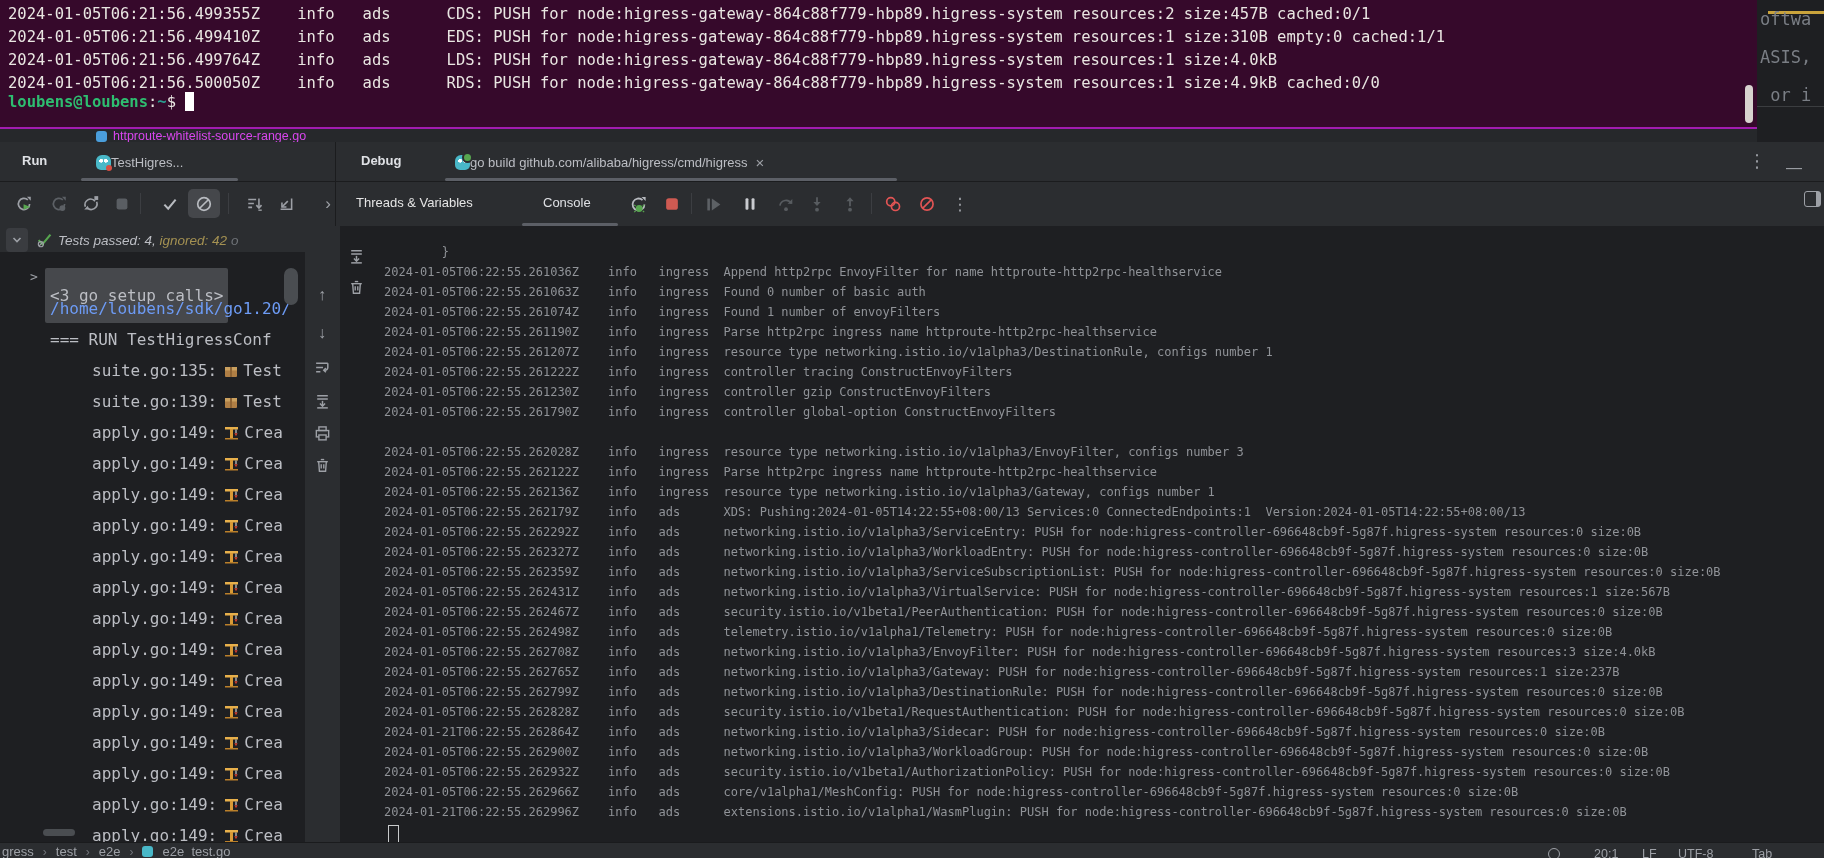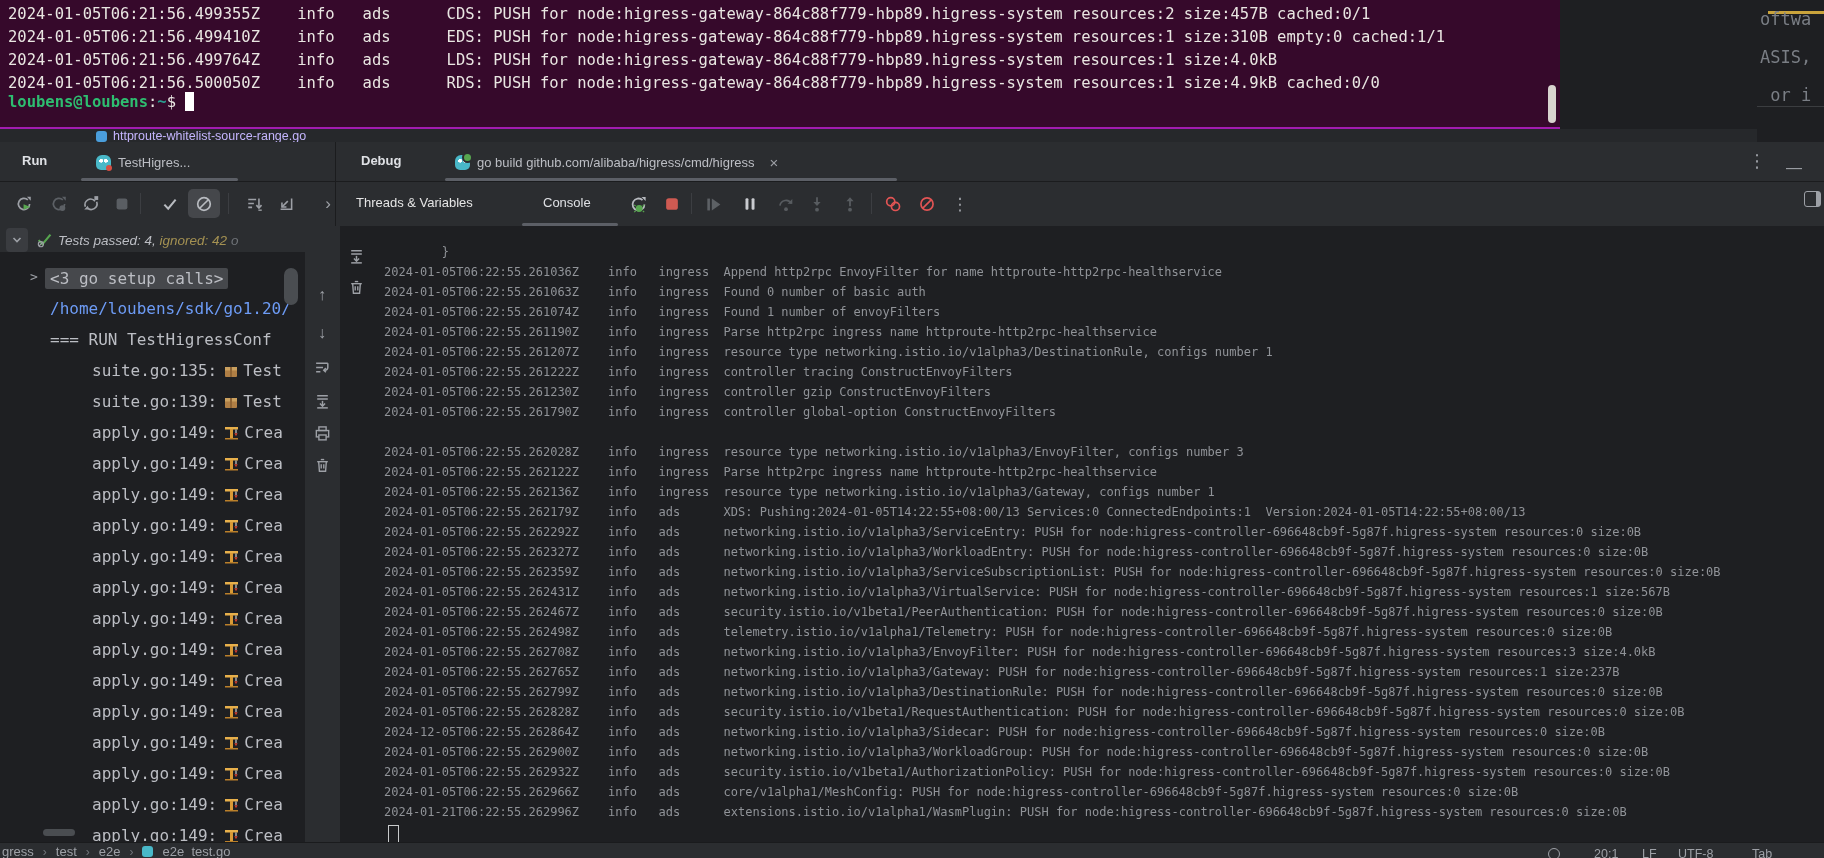--- a/index.html
+++ b/index.html
@@ -1,44 +1,44 @@
 <!DOCTYPE html>
 <html><head>
 <meta charset="utf-8">
 <style>
   html,body{margin:0;padding:0;background:#111;}
   #screen{position:relative;width:1824px;height:858px;background:#1e1f22;overflow:hidden;
           font-family:"Liberation Sans",sans-serif;-webkit-font-smoothing:antialiased;}
   .mono{font-family:"DejaVu Sans Mono",monospace;}
   
-  #terminal{position:absolute;left:0;top:0;width:1560px;height:127px;background:#36092b;border-bottom:6px solid #a21caf;}
+  #terminal{position:absolute;left:0;top:0;width:1757px;height:127px;background:#36092b;border-bottom:6px solid #a21caf;}
   #terminal-lines{position:absolute;left:8px;top:3px;font:15.5px "DejaVu Sans Mono",monospace;
                   color:#e9e6e2;line-height:23px;white-space:pre;}
   #term-prompt{position:absolute;left:8px;top:92px;font:15.5px "DejaVu Sans Mono",monospace;white-space:pre;}
   .p-user{color:#2ebd70;font-weight:bold;margin-top:27px;} .p-colon{color:#e9e6e2;} .p-path{color:#2a9d8f;font-weight:bold;} .p-dollar{color:#e9e6e2;}
   .term-cursor{display:inline-block;width:9px;height:19px;background:#ffffff;margin-left:9px;vertical-align:-4px;}
   #term-scrollbar{position:absolute;right:4px;top:85px;width:8px;height:38px;background:#d8d3cf;border-radius:4px;}
   
   #editor-peek{position:absolute;left:1757px;top:0;width:67px;height:142px;background:#1e1f22;
                font:17px "DejaVu Sans Mono",monospace;color:#7a7e85;overflow:hidden;}
   .peek-highlight{position:absolute;left:11px;top:11px;width:56px;height:3px;background:#c9a33c;}
   .peek-l{position:absolute;left:3px;white-space:pre;}
   .peek-l.l1{top:9px;} .peek-l.l2{top:47px;} .peek-l.l3{top:85px;}
   .peek-rule{position:absolute;left:0;top:106px;width:67px;height:1px;background:#3b3d40;}
   
   #tabstrip{position:absolute;left:0;top:129px;width:1757px;height:13px;background:#26282b;overflow:hidden;}
   .tabstrip-ico{position:absolute;left:96px;top:2px;width:11px;height:11px;border-radius:3px;background:#4a9edb;}
-  .tabstrip-txt{position:absolute;left:113px;top:0px;font-size:12.5px;color:#c4b5fd;white-space:nowrap;}
+  .tabstrip-txt{position:absolute;left:113px;top:0px;font-size:12.5px;color:#d946ef;white-space:nowrap;}
   
   #ide{position:absolute;left:0;top:142px;width:1824px;height:700px;background:#2b2d30;}
   .hline{position:absolute;left:0;top:39px;width:1824px;height:1px;background:#1b1c1e;}
   .vsep-panels{position:absolute;left:335px;top:0;width:1px;height:84px;background:#1b1c1e;}
   .win-title{position:absolute;top:11px;font-size:13px;font-weight:bold;color:#dfe1e5;}
   #run-title{left:22px;} #debug-title{left:361px;}
-  .tool-tab{position:absolute;top:6px;height:28px;display:flex;align-items:center;gap:7px;font-size:13px;color:#bcbec4;}
+  .tool-tab{position:absolute;top:6px;height:28px;display:flex;align-items:center;font-size:13px;color:#bcbec4;}
   #run-tab{left:96px;} #debug-tab{left:455px;}
   .tab-underline{position:absolute;top:36px;height:3px;background:#5c5f66;border-radius:2px;}
   #run-tab-underline{left:81px;width:157px;}
   #debug-tab-underline{left:445px;width:452px;}
   .tab-close{font-size:15px;color:#9da0a6;margin-left:8px;}
   
   .gopher{position:relative;display:inline-block;width:15px;height:15px;border-radius:6px 6px 5px 5px;
           background:radial-gradient(circle at 34% 38%,#fff 0 1.8px,transparent 2px),
                      radial-gradient(circle at 66% 38%,#fff 0 1.8px,transparent 2px),#49b8c8;}
   .gopher.run-variant::after{content:"";position:absolute;right:-1px;bottom:-1px;width:6px;height:6px;border-radius:50%;background:#d64f43;}
@@ -63,21 +63,21 @@
   #status-icon{position:absolute;left:36px;top:5px;}
   #status-text{position:absolute;left:58px;top:7px;width:240px;font-size:13.5px;white-space:nowrap;overflow:hidden;font-style:italic;}
   .st-passed{color:#bcbec4;} .st-ignored{color:#a49152;} .st-suffix{color:#6f7378;}
   
   #run-tree{position:absolute;left:0;top:110px;width:305px;height:590px;background:#1e1f22;overflow:hidden;
             font:16px "DejaVu Sans Mono",monospace;color:#bcbec4;}
   .tree-row{position:absolute;left:0;width:305px;height:24px;white-space:nowrap;}
   .tree-expander{position:absolute;left:30px;top:1px;color:#9da0a6;font-size:13px;}
   .tr-text{position:absolute;top:0;}
   .tr-text.ind0{left:50px;} .tr-text.ind1{left:92px;}
-  .tr-sel{background:#46484c;padding:1px 5px;margin-left:-5px;border-radius:2px;}
+  .tr-sel{background:#46484c;padding:18px 5px;margin-left:-5px;border-radius:2px;}
   .tr-link{color:#6d9bf5;}
   .emoji{display:inline-block;vertical-align:-2px;margin:0 5px 0 7px;}
   #tree-vthumb{position:absolute;left:284px;top:16px;width:14px;height:37px;background:#4a4d51;border-radius:7px;}
   #tree-hthumb{position:absolute;left:43px;top:577px;width:32px;height:7px;background:#4a4d51;border-radius:4px;}
   
   #test-strip{position:absolute;left:305px;top:110px;width:35px;height:590px;background:#2b2d30;}
   .strip-ico{position:absolute;left:8px;width:18px;height:18px;color:#9da0a6;display:flex;align-items:center;justify-content:center;
              font-size:16px;}
   
   #debug-console{position:absolute;left:340px;top:84px;width:1484px;height:616px;background:#1e1f22;overflow:hidden;}
@@ -505,21 +505,21 @@
           <div class="console-line" style="top: 299px;">2024-01-05T06:22:55.262292Z    info   ads      networking.istio.io/v1alpha3/ServiceEntry: PUSH for node:higress-controller-696648cb9f-5g87f.higress-system resources:0 size:0B</div>
           <div class="console-line" style="top: 319px;">2024-01-05T06:22:55.262327Z    info   ads      networking.istio.io/v1alpha3/WorkloadEntry: PUSH for node:higress-controller-696648cb9f-5g87f.higress-system resources:0 size:0B</div>
           <div class="console-line" style="top: 339px;">2024-01-05T06:22:55.262359Z    info   ads      networking.istio.io/v1alpha3/ServiceSubscriptionList: PUSH for node:higress-controller-696648cb9f-5g87f.higress-system resources:0 size:0B</div>
           <div class="console-line" style="top: 359px;">2024-01-05T06:22:55.262431Z    info   ads      networking.istio.io/v1alpha3/VirtualService: PUSH for node:higress-controller-696648cb9f-5g87f.higress-system resources:1 size:567B</div>
           <div class="console-line" style="top: 379px;">2024-01-05T06:22:55.262467Z    info   ads      security.istio.io/v1beta1/PeerAuthentication: PUSH for node:higress-controller-696648cb9f-5g87f.higress-system resources:0 size:0B</div>
           <div class="console-line" style="top: 399px;">2024-01-05T06:22:55.262498Z    info   ads      telemetry.istio.io/v1alpha1/Telemetry: PUSH for node:higress-controller-696648cb9f-5g87f.higress-system resources:0 size:0B</div>
           <div class="console-line" style="top: 419px;">2024-01-05T06:22:55.262708Z    info   ads      networking.istio.io/v1alpha3/EnvoyFilter: PUSH for node:higress-controller-696648cb9f-5g87f.higress-system resources:3 size:4.0kB</div>
           <div class="console-line" style="top: 439px;">2024-01-05T06:22:55.262765Z    info   ads      networking.istio.io/v1alpha3/Gateway: PUSH for node:higress-controller-696648cb9f-5g87f.higress-system resources:1 size:237B</div>
           <div class="console-line" style="top: 459px;">2024-01-05T06:22:55.262799Z    info   ads      networking.istio.io/v1alpha3/DestinationRule: PUSH for node:higress-controller-696648cb9f-5g87f.higress-system resources:0 size:0B</div>
           <div class="console-line" style="top: 479px;">2024-01-05T06:22:55.262828Z    info   ads      security.istio.io/v1beta1/RequestAuthentication: PUSH for node:higress-controller-696648cb9f-5g87f.higress-system resources:0 size:0B</div>
-          <div class="console-line" style="top: 499px;">2024-12-05T06:22:55.262864Z    info   ads      networking.istio.io/v1alpha3/Sidecar: PUSH for node:higress-controller-696648cb9f-5g87f.higress-system resources:0 size:0B</div>
+          <div class="console-line" style="top: 499px;">2024-01-21T06:22:55.262864Z    info   ads      networking.istio.io/v1alpha3/Sidecar: PUSH for node:higress-controller-696648cb9f-5g87f.higress-system resources:0 size:0B</div>
           <div class="console-line" style="top: 519px;">2024-01-05T06:22:55.262900Z    info   ads      networking.istio.io/v1alpha3/WorkloadGroup: PUSH for node:higress-controller-696648cb9f-5g87f.higress-system resources:0 size:0B</div>
           <div class="console-line" style="top: 539px;">2024-01-05T06:22:55.262932Z    info   ads      security.istio.io/v1beta1/AuthorizationPolicy: PUSH for node:higress-controller-696648cb9f-5g87f.higress-system resources:0 size:0B</div>
           <div class="console-line" style="top: 559px;">2024-01-05T06:22:55.262966Z    info   ads      core/v1alpha1/MeshConfig: PUSH for node:higress-controller-696648cb9f-5g87f.higress-system resources:0 size:0B</div>
           <div class="console-line" style="top: 579px;">2024-01-21T06:22:55.262996Z    info   ads      extensions.istio.io/v1alpha1/WasmPlugin: PUSH for node:higress-controller-696648cb9f-5g87f.higress-system resources:0 size:0B</div>
           <div class="console-line" style="top: 599px;"><span class="console-cursor"></span></div>
         </div>
     </div>
   </div>
 
   <footer id="bottombar">

